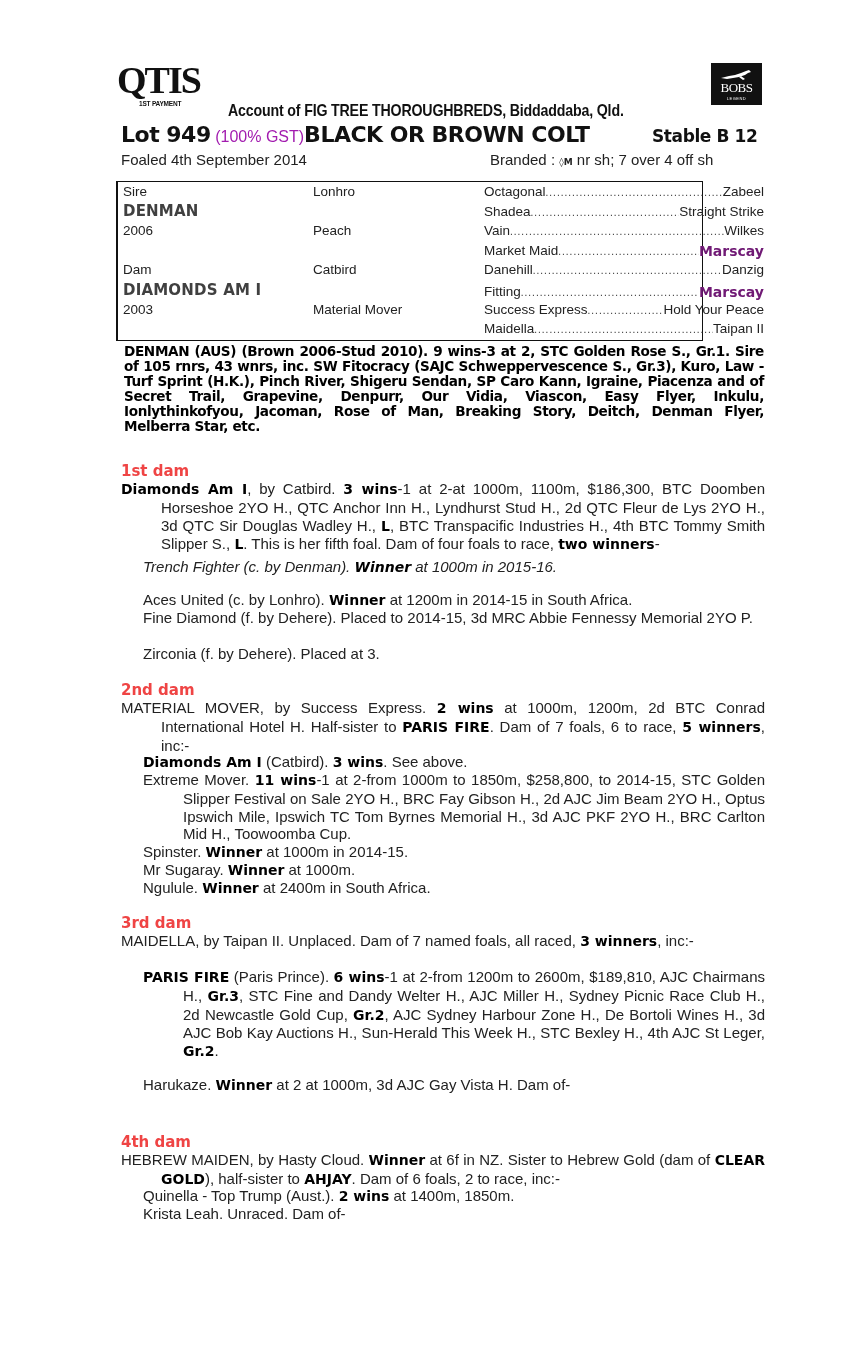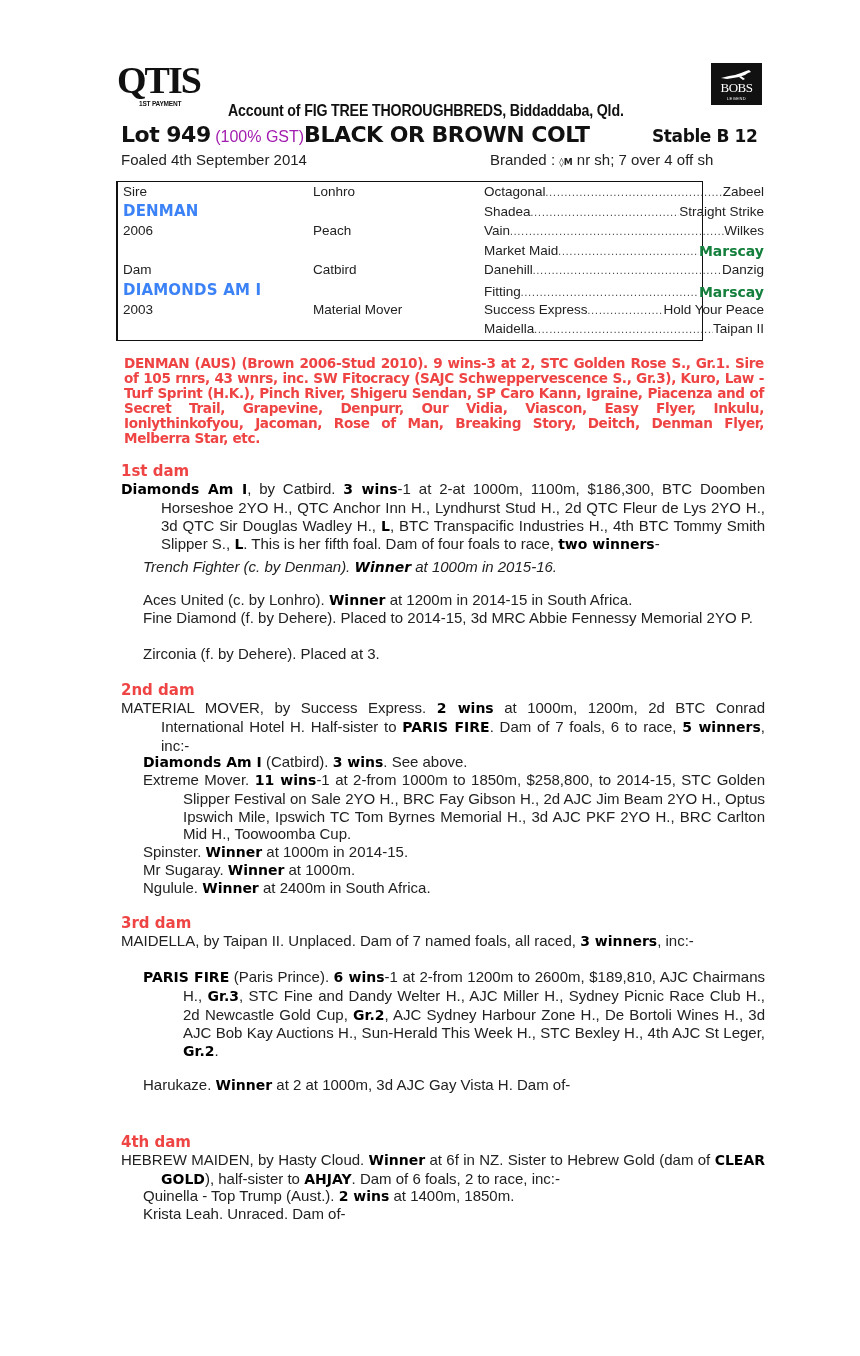--- a/index.html
+++ b/index.html
@@ -16,28 +16,28 @@
   .lot-line { position:absolute; left:121px; top:122px; white-space:nowrap; }
   .lot-line .lot { font-size:22px; font-weight:900; font-family:"DejaVu Sans", sans-serif; letter-spacing:-0.5px; }
   .lot-line .gst { font-size:16px; font-weight:normal; color:#a21caf; }
   .lot-line .desc { font-size:22px; font-weight:900; font-family:"DejaVu Sans", sans-serif; letter-spacing:-0.5px; }
   .stable { position:absolute; left:652px; top:126px; font-size:17px; font-weight:900; font-family:"DejaVu Sans", sans-serif; letter-spacing:-0.4px; white-space:nowrap; }
   .foaled { position:absolute; left:121px; top:151px; font-size:15px; white-space:nowrap; color:#222; }
   .branded { position:absolute; left:490px; top:151px; font-size:15px; white-space:nowrap; color:#222; }
   .brand-mark { font-size:9px; font-weight:bold; font-family:"DejaVu Sans", sans-serif; }
   .ped { position:absolute; left:116px; top:181px; width:587px; height:160px; border:1.5px solid #111; border-left:2px solid #111; box-sizing:border-box; }
   .ped .cell { position:absolute; font-size:13.5px; color:#222; white-space:nowrap; }
-  .ped .bold { font-family:"DejaVu Sans", sans-serif; font-weight:bold; font-size:15px; color:#3b82f6; letter-spacing:0.2px; }
+  .ped .bold { font-family:"DejaVu Sans", sans-serif; font-weight:bold; font-size:15px; color:#404040; letter-spacing:0.2px; }
   .ped .gp { position:absolute; left:366px; width:280px; font-size:13.5px; color:#222; white-space:nowrap; display:flex; }
   .ped .gp .a { flex:none; }
   .ped .gp .dots { flex:1; overflow:hidden; white-space:nowrap; letter-spacing:1px; color:#333; }
   .ped .gp .dots::after { content:"........................................................................................................"; font-size:10px; }
   .ped .gp .b { flex:none; }
-  .ped .gp .b.strong { font-weight:bold; font-family:"DejaVu Sans", sans-serif; font-size:14px; color:#15803d; }
-  .sire-summary { position:absolute; left:124px; top:356px; width:640px; font-family:"DejaVu Sans", sans-serif; font-weight:bold; font-size:13.6px; line-height:15px; letter-spacing:-0.35px; text-align:justify; color:#ef4444; }
+  .ped .gp .b.strong { font-weight:bold; font-family:"DejaVu Sans", sans-serif; font-size:14px; color:#701a75; }
+  .sire-summary { position:absolute; left:124px; top:344px; width:640px; font-family:"DejaVu Sans", sans-serif; font-weight:bold; font-size:13.6px; line-height:15px; letter-spacing:-0.35px; text-align:justify; color:#000000; }
   .sec-head { position:absolute; left:121px; font-family:"DejaVu Sans", sans-serif; font-weight:bold; font-size:15px; color:#ef4444; }
   .para { position:absolute; font-size:15px; line-height:17.8px; color:#222; text-align:justify; }
   .para b { font-family:"DejaVu Sans", sans-serif; font-weight:bold; color:#000; font-size:14px; }
   .line { position:absolute; font-size:15px; line-height:17.8px; color:#222; white-space:nowrap; }
   .line b { font-family:"DejaVu Sans", sans-serif; font-weight:bold; color:#000; font-size:14px; }
 </style>
 </head>
 <body>
 
 <div class="page">

